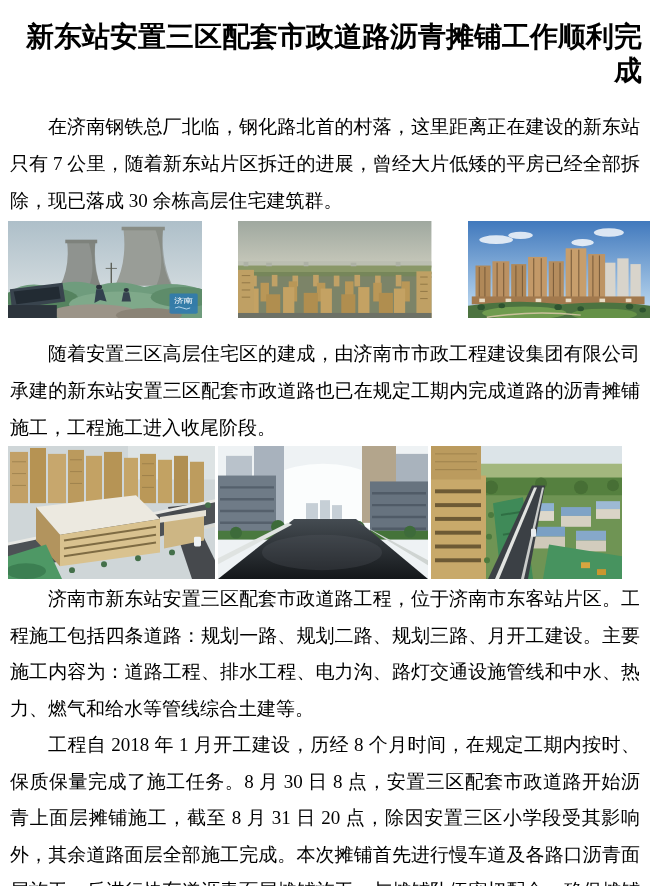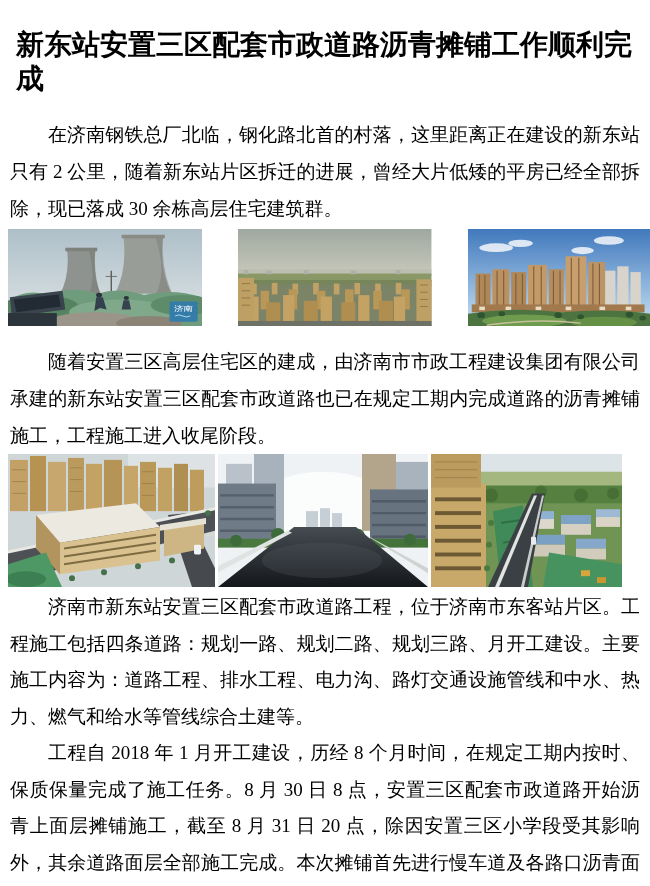--- a/index.html
+++ b/index.html
@@ -5,23 +5,23 @@
   html, body { margin:0; padding:0; background:#ffffff; }
   .page {
     position:relative;
     width:650px; height:886px;
     overflow:hidden;
     background:#ffffff;
     color:#000;
     font-family:"Liberation Serif","DejaVu Serif",serif;
   }
   .title {
-    margin:16px; padding-top:12px;
+    margin:8px; padding-top:12px;
     font-size:28px; line-height:1.2;
-    font-weight:bold; text-align:left;
+    font-weight:bold; text-align:right;
     letter-spacing:0px;
   }
   .para {
     margin:0 10px;
     font-size:19px; line-height:37px;
     text-align:justify; text-justify:inter-ideograph;
     text-indent:38px;
     word-break:break-all;
   }
   .p1 { margin-top:21px; }
@@ -36,21 +36,21 @@
   .w-a1 { width:207px; } .w-a2 { width:206px; } .w-a3 { width:194px; }
   .w-b1 { width:207px; } .w-b2 { width:210px; } .w-b3 { width:191px; }
 </style>
 </head>
 <body>
 
 <div class="page">
 
   <h1 class="title">新东站安置三区配套市政道路沥青摊铺工作顺利完成</h1>
 
-  <p class="para p1">在济南钢铁总厂北临，钢化路北首的村落，这里距离正在建设的新东站只有 2 公里，随着新东站片区拆迁的进展，曾经大片低矮的平房已经全部拆除，现已落成 30 余栋高层住宅建筑群。</p>
+  <p class="para p1">在济南钢铁总厂北临，钢化路北首的村落，这里距离正在建设的新东站只有 7 公里，随着新东站片区拆迁的进展，曾经大片低矮的平房已经全部拆除，现已落成 30 余栋高层住宅建筑群。</p>
 
   <div class="photo-row row1">
 
     <figure class="photo w-a1">
       <svg viewBox="0 0 207 135" preserveAspectRatio="none">
         <defs>
           <linearGradient id="gA" x1="0" y1="0" x2="0" y2="1">
             <stop offset="0" stop-color="#aebfc9"></stop>
               <stop offset="1" stop-color="#dfe5e6"></stop>
           </linearGradient>

